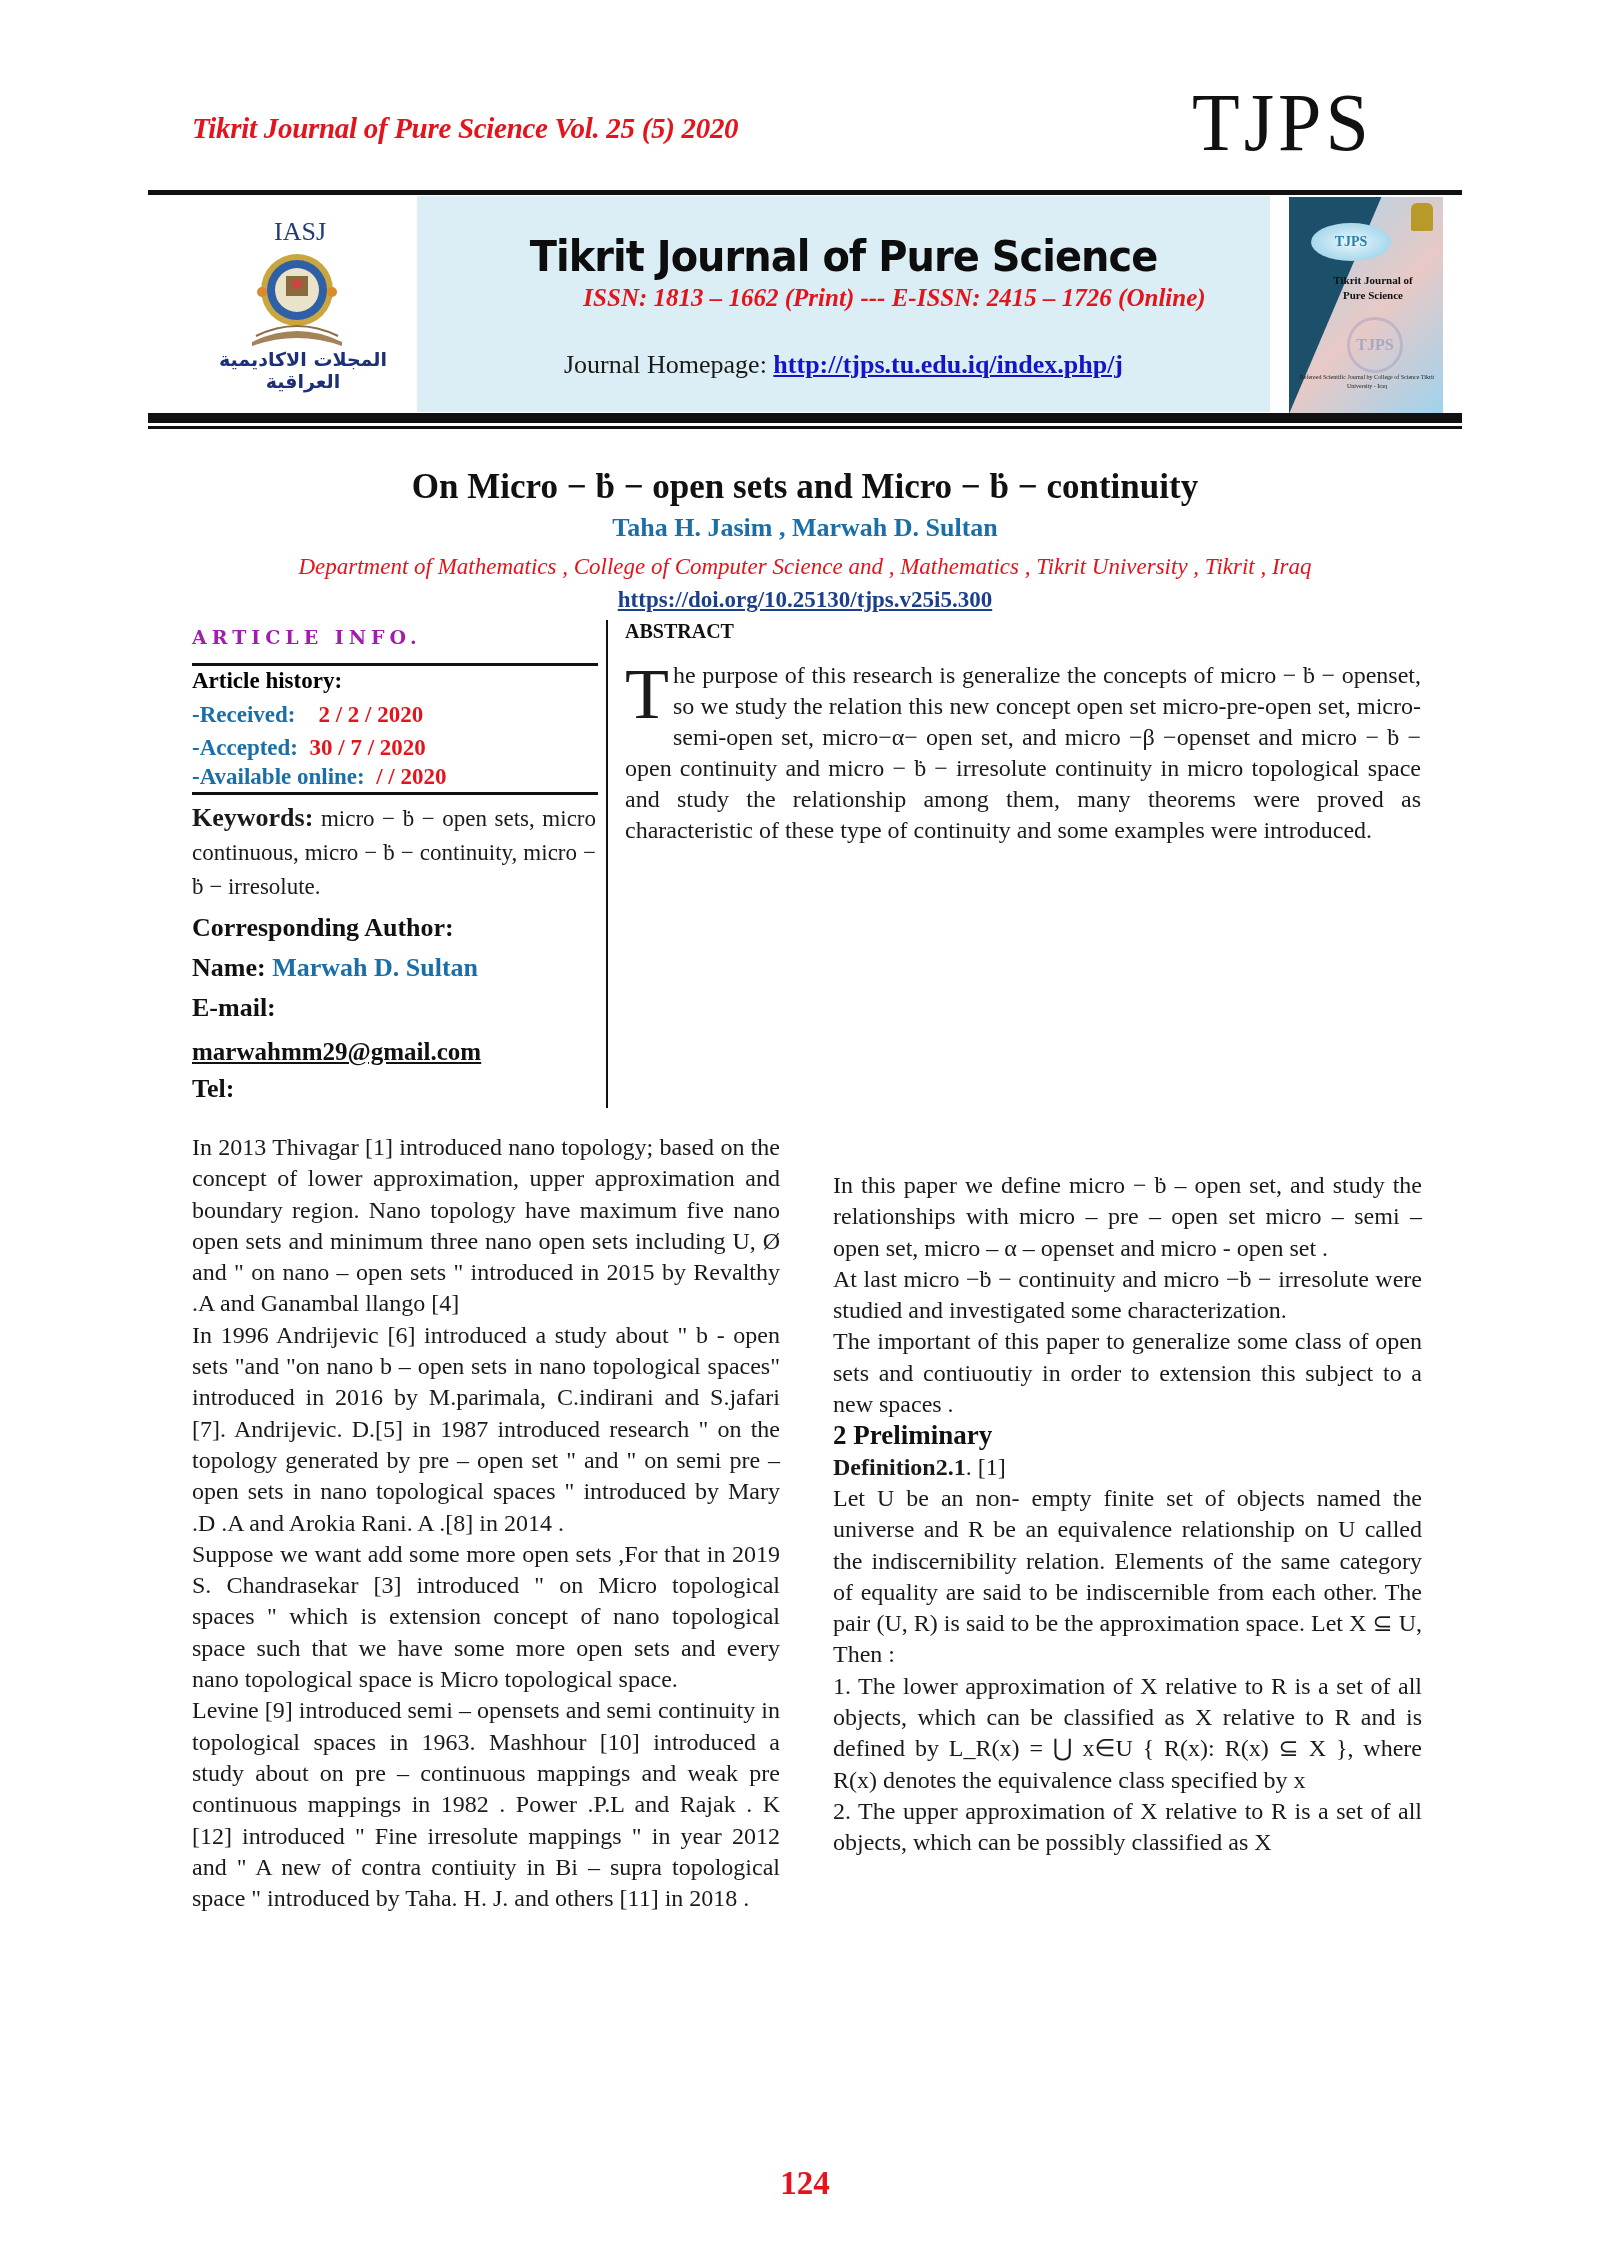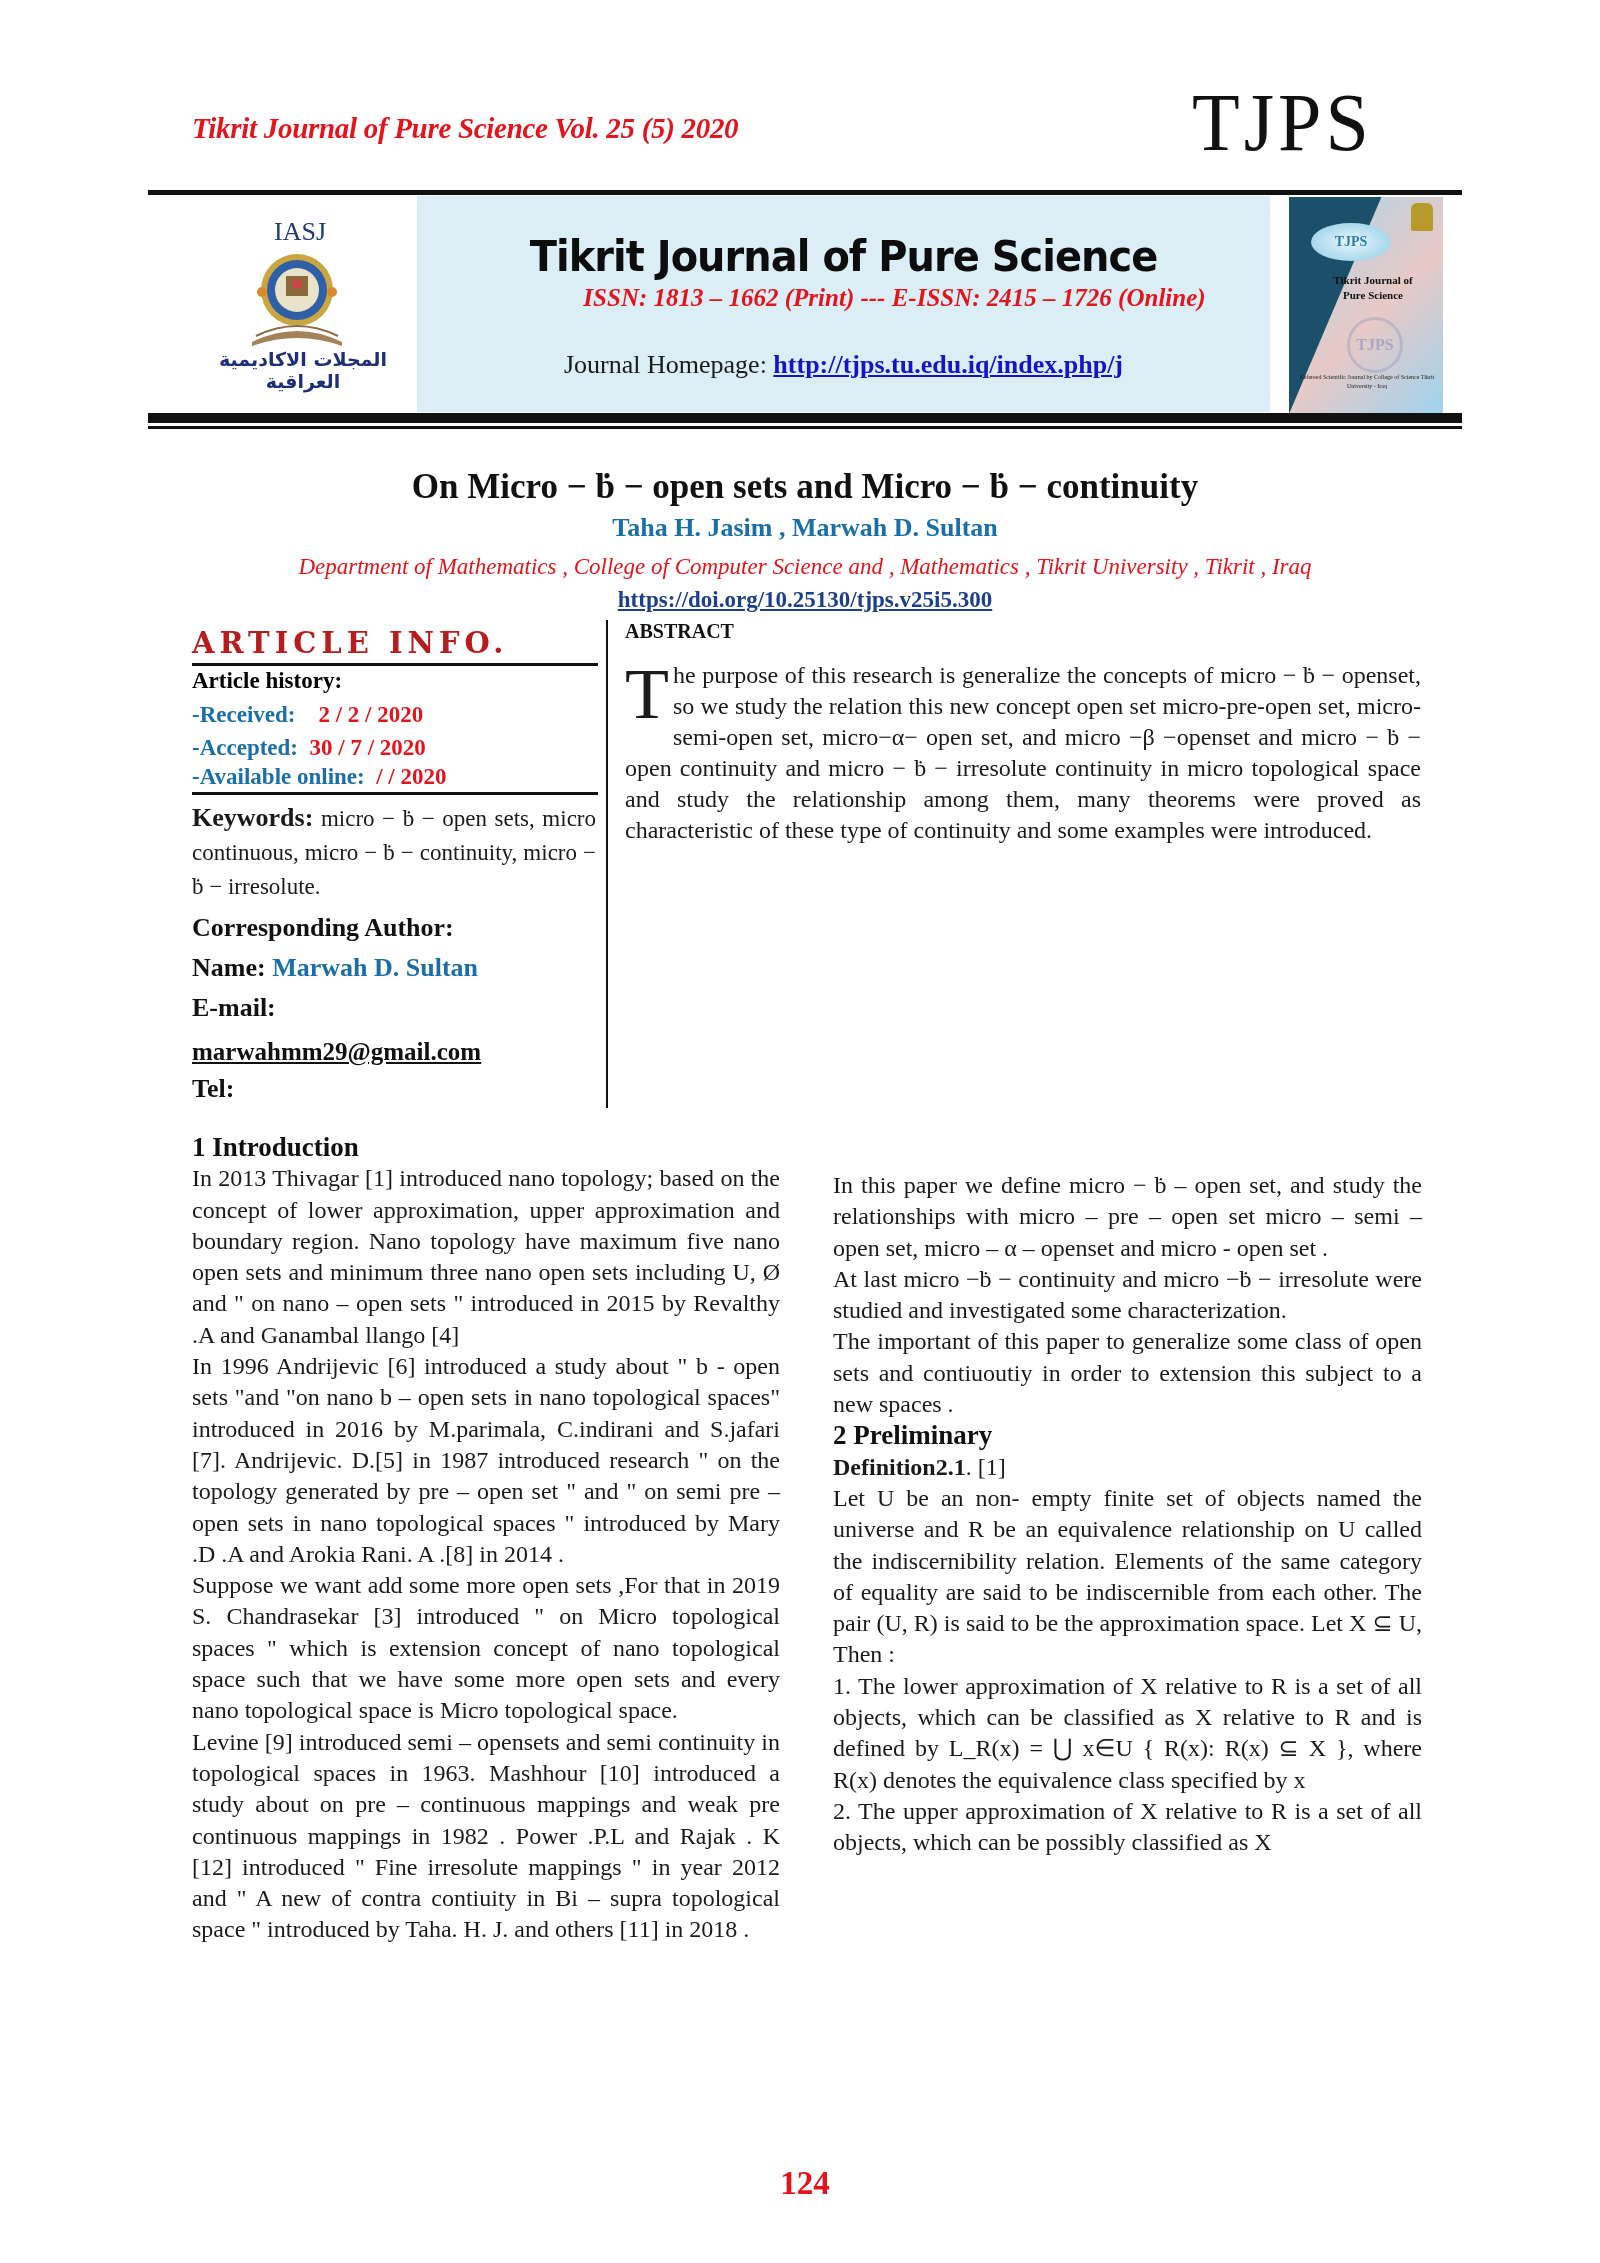--- a/index.html
+++ b/index.html
@@ -47,21 +47,21 @@
 
   
   #paper-title { left:0; top:467px; width:1610px; text-align:center; font-size:35px; font-weight:bold; color:#111; }
   #authors { left:0; top:513px; width:1610px; text-align:center; font-size:26px; font-weight:bold; color:#1b6fa8; }
   #affil { left:0; top:554px; width:1610px; text-align:center; font-size:23px; font-style:italic; color:#e3141b; }
   #doi { left:0; top:587px; width:1610px; text-align:center; font-size:23px; font-weight:bold; }
   #doi span { color:#1b3f8a; text-decoration:underline; }
 
   
   #ai-divider { left:606px; top:620px; width:2px; height:488px; background:#111; }
-  #ai-head { left:192px; top:626px; font-size:29px; font-weight:bold; letter-spacing:5px; font-family:"DejaVu Serif", serif; color:#b91c1c; }
+  #ai-head { left:192px; top:626px; font-size:19px; font-weight:bold; letter-spacing:5px; font-family:"DejaVu Serif", serif; color:#a21caf; }
   .ai-rule { left:192px; width:406px; height:3px; background:#111; }
   #ai-rule1 { top:663px; }
   #ai-rule2 { top:792px; }
   .ai-line { left:192px; font-size:23px; font-weight:bold; }
   #ai-hist { top:668px; color:#000000; }
   #ai-rec { top:702px; }
   #ai-acc { top:735px; }
   #ai-avl { top:764px; }
   #ai-kw { left:192px; top:801px; width:404px; font-size:23px; line-height:34px; text-align:justify; color:#1a1a1a; }
   #ai-kw b { font-size:26px; }
@@ -158,21 +158,20 @@
 <div id="ai-email" class="abs ai-big">E-mail:</div>
 <div id="ai-email-link" class="abs ai-big link">marwahmm29@gmail.com</div>
 <div id="ai-tel" class="abs ai-big">Tel:</div>
 
 <div id="abs-head" class="abs">ABSTRACT</div>
 <div id="abs-body" class="abs">
   <span id="abs-drop">T</span><span id="abs-text">he purpose of this research is generalize the concepts of micro − ḃ − openset, so we study the relation this new concept open set micro-pre-open set, micro-semi-open set, micro−α− open set, and micro −β −openset and micro − ḃ − open continuity and micro − ḃ − irresolute continuity in micro topological space and study the relationship among them, many theorems were proved as characteristic of these type of continuity and some examples were introduced.</span>
 </div>
 
 <div id="col-left" class="abs col">
-  <div class="sec-head">1   Introduction</div>
   <p>In 2013 Thivagar [1] introduced nano topology; based on the concept of lower approximation, upper approximation and boundary region. Nano topology have maximum five nano open sets and minimum three nano open sets including U, Ø  and " on nano – open sets " introduced in 2015 by Revalthy .A and Ganambal llango [4]</p>
   <p>In 1996 Andrijevic [6] introduced a study about " b - open sets "and "on nano b – open sets in nano topological spaces" introduced in 2016  by M.parimala, C.indirani and S.jafari [7]. Andrijevic. D.[5] in 1987 introduced research " on the topology generated by pre – open set " and " on semi pre – open sets in nano topological spaces " introduced by Mary .D .A and Arokia Rani. A .[8] in 2014 .</p>
   <p> Suppose we want add some more open sets ,For that in 2019 S. Chandrasekar [3] introduced " on Micro topological spaces " which is extension concept of nano topological space  such that we have some more open sets and every nano topological space is Micro topological space.</p>
   <p>Levine [9] introduced semi – opensets and semi continuity in topological spaces in 1963. Mashhour [10] introduced a study about on pre – continuous mappings and weak pre continuous mappings in 1982 . Power .P.L and Rajak . K [12] introduced " Fine irresolute mappings " in year 2012 and " A new of contra contiuity in Bi – supra topological space " introduced by Taha. H. J. and others [11] in 2018 .</p>
 </div>
 
 <div id="col-right" class="abs col">
   <p>In this paper we define micro − ḃ –  open set, and study the relationships  with micro –  pre – open set  micro – semi – open set,  micro – α – openset and micro - open set .</p>
   <p>At last micro −ḃ − continuity and micro −ḃ − irresolute were studied and investigated some characterization.</p>
   <p>The important of this paper to generalize some class of open sets and contiuoutiy in order to extension this subject to a new spaces .</p>

